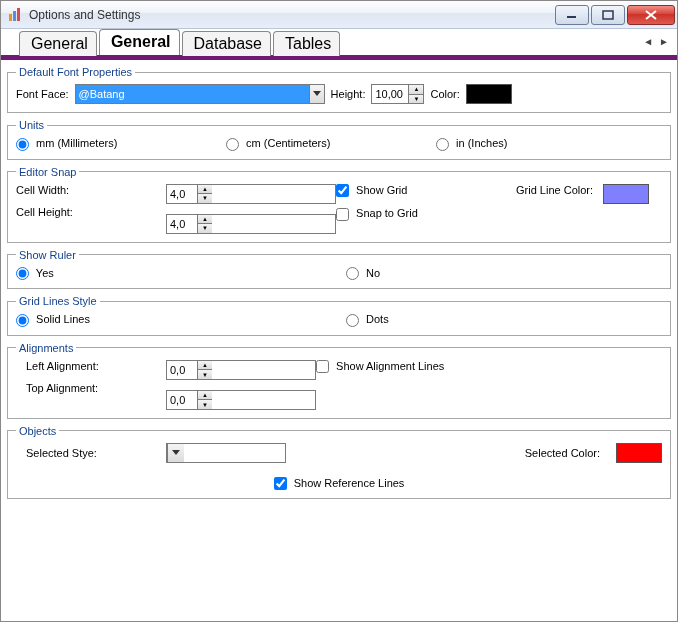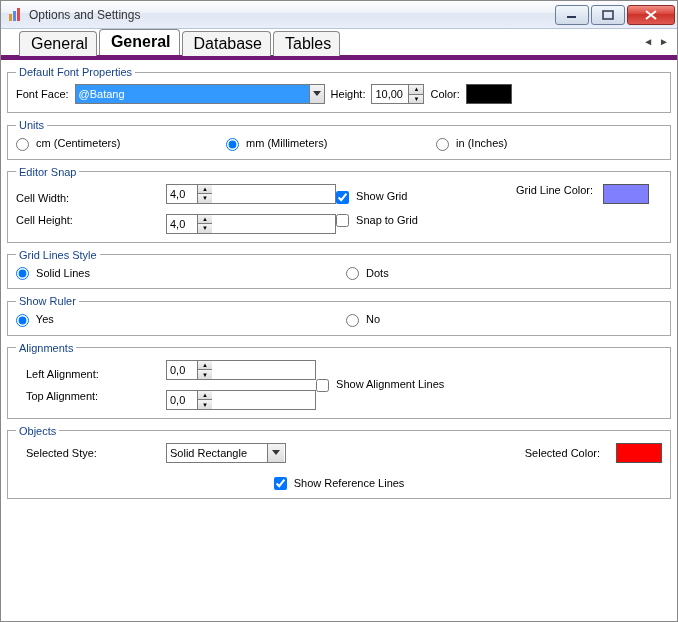--- a/index.html
+++ b/index.html
@@ -156,21 +156,21 @@
   }
   .highlighted {
     background: #3399ff;
     color: #fff;
   }
 
   
   input[type=radio], input[type=checkbox] { margin: 0 4px 0 0; vertical-align: middle; }
 
   .row { display: flex; align-items: center; }
-  .col { display: flex; flex-direction: column; gap: 10px; justify-content: center; }
+  .col { display: flex; flex-direction: column; gap: 10px; }
 
   .grid-section { display: flex; }
   .grid-col1 { width: 150px; }
   .grid-col2 { width: 170px; }
   .grid-col3 { width: 180px; }
   .grid-col4 { flex: 1; display:flex; align-items:flex-start; gap:10px; }
 
   .align-section { display:flex; }
   .align-col1 { width: 150px; }
   .align-col2 { width: 150px; }
@@ -249,26 +249,26 @@
       </div>
       <label class="plain">Color:</label>
       <span class="color-swatch" style="background:#000"></span>
     </div>
   </fieldset>
 
   <fieldset>
     <legend>Units</legend>
     <div class="row" style="gap:0;">
       <label class="plain" style="width:210px">
+        <input type="radio" name="units" checked="" style="">
+        <span>mm (Millimeters)</span>
+      </label>
+      <label class="plain" style="width:210px">
         <input type="radio" name="units" style="">
         <span>cm (Centimeters)</span>
-      </label>
-      <label class="plain" style="width:210px">
-        <input type="radio" name="units" checked="" style="">
-        <span>mm (Millimeters)</span>
       </label>
       <label class="plain">
         <input type="radio" name="units" style="">
         <span>in (Inches)</span>
       </label>
     </div>
   </fieldset>
 
   <fieldset>
     <legend>Editor Snap</legend>
@@ -304,43 +304,43 @@
         </label>
       </div>
       <div class="grid-col4">
         <label class="plain">Grid Line Color:</label>
         <span class="color-swatch" style="background:#8080ff"></span>
       </div>
     </div>
   </fieldset>
 
   <fieldset>
+    <legend>Show Ruler</legend>
+    <div class="row">
+      <label class="plain" style="width:330px">
+        <input type="radio" name="ruler" checked="" style="">
+        <span>Yes</span>
+      </label>
+      <label class="plain">
+        <input type="radio" name="ruler" style="">
+        <span>No</span>
+      </label>
+    </div>
+  </fieldset>
+
+  <fieldset>
     <legend>Grid Lines Style</legend>
     <div class="row">
       <label class="plain" style="width:330px">
         <input type="radio" name="gstyle" checked="" style="">
         <span>Solid Lines</span>
       </label>
       <label class="plain">
         <input type="radio" name="gstyle" style="">
         <span>Dots</span>
-      </label>
-    </div>
-  </fieldset>
-
-  <fieldset>
-    <legend>Show Ruler</legend>
-    <div class="row">
-      <label class="plain" style="width:330px">
-        <input type="radio" name="ruler" checked="" style="">
-        <span>Yes</span>
-      </label>
-      <label class="plain">
-        <input type="radio" name="ruler" style="">
-        <span>No</span>
       </label>
     </div>
   </fieldset>
 
   <fieldset>
     <legend>Alignments</legend>
     <div class="align-section">
       <div class="align-col1 col" style="padding-left:10px;">
         <label class="plain">Left Alignment:</label>
         <label class="plain">Top Alignment:</label>
@@ -371,21 +371,20 @@
   </fieldset>
 
   <fieldset>
     <legend>Objects</legend>
     <div class="obj-row">
       <div class="lbl" style="padding-left:10px;">
         <label class="plain">Selected Stye:</label>
       </div>
       <div class="sel">
         <div class="combo selected-text" style="width:120px">
-          <input style="width: 100px;" value="Solid Rectangle">
           <div class="drop-btn">
             <svg width="8" height="6">
                 <path d="M0 0 L8 0 L4 5 Z" fill="#333"></path>
               </svg>
           </div>
         </div>
       </div>
       <div class="gap"></div>
       <label class="plain clbl">Selected Color:</label>
       <span class="color-swatch" style="background:#ff0000"></span>

